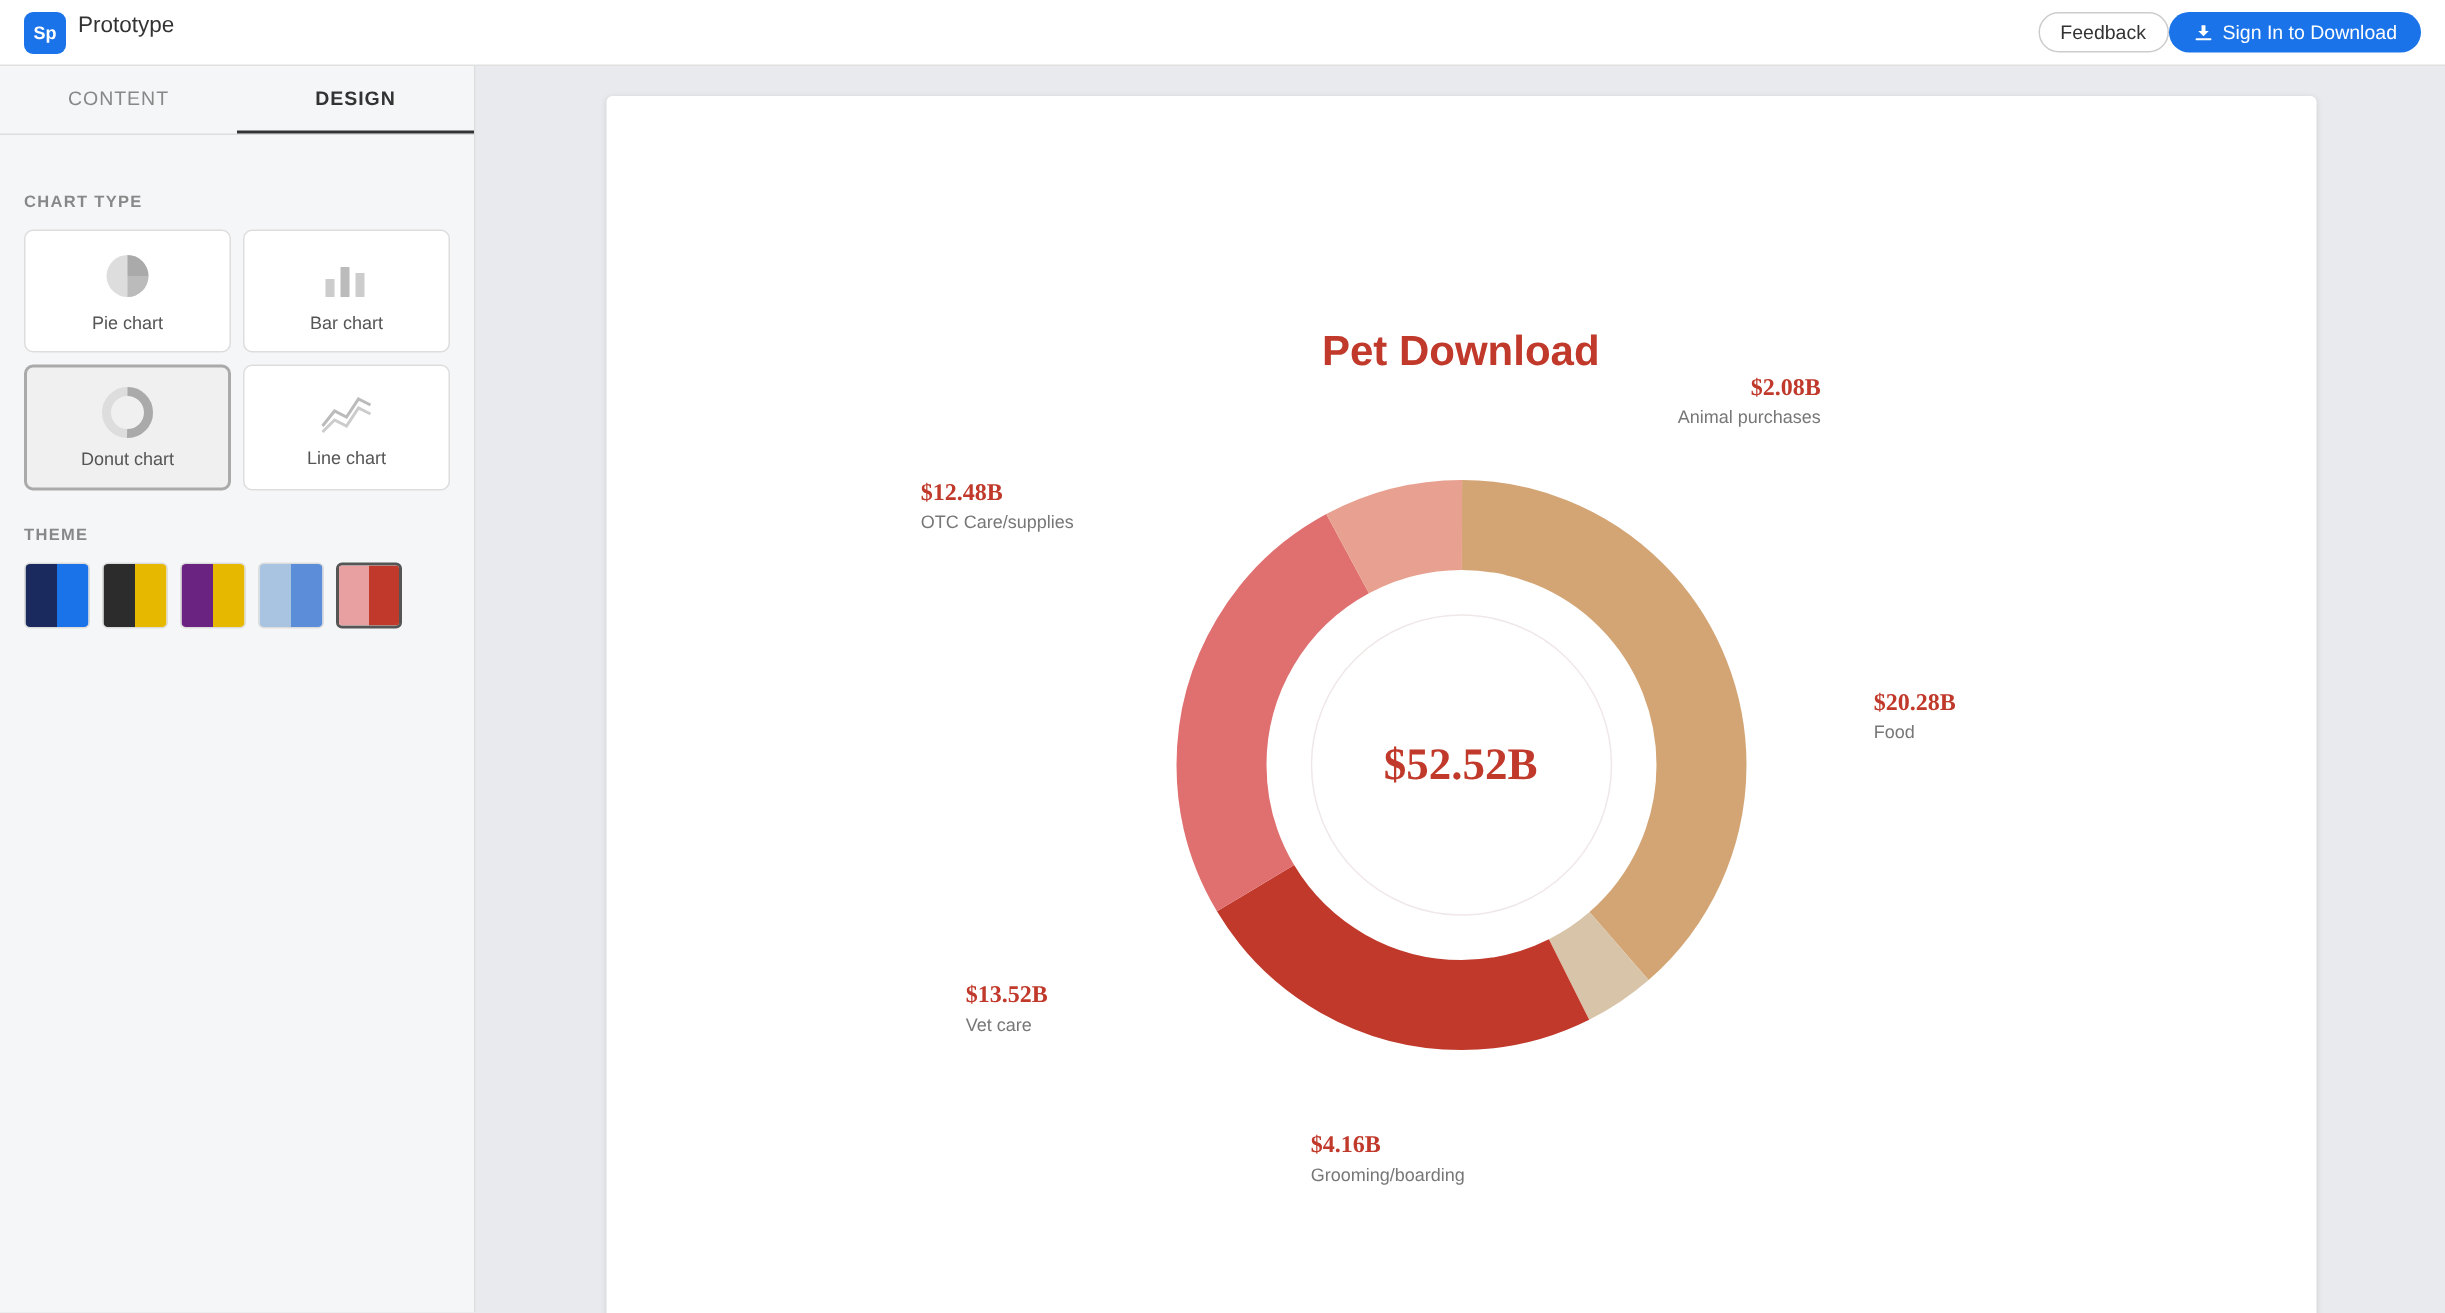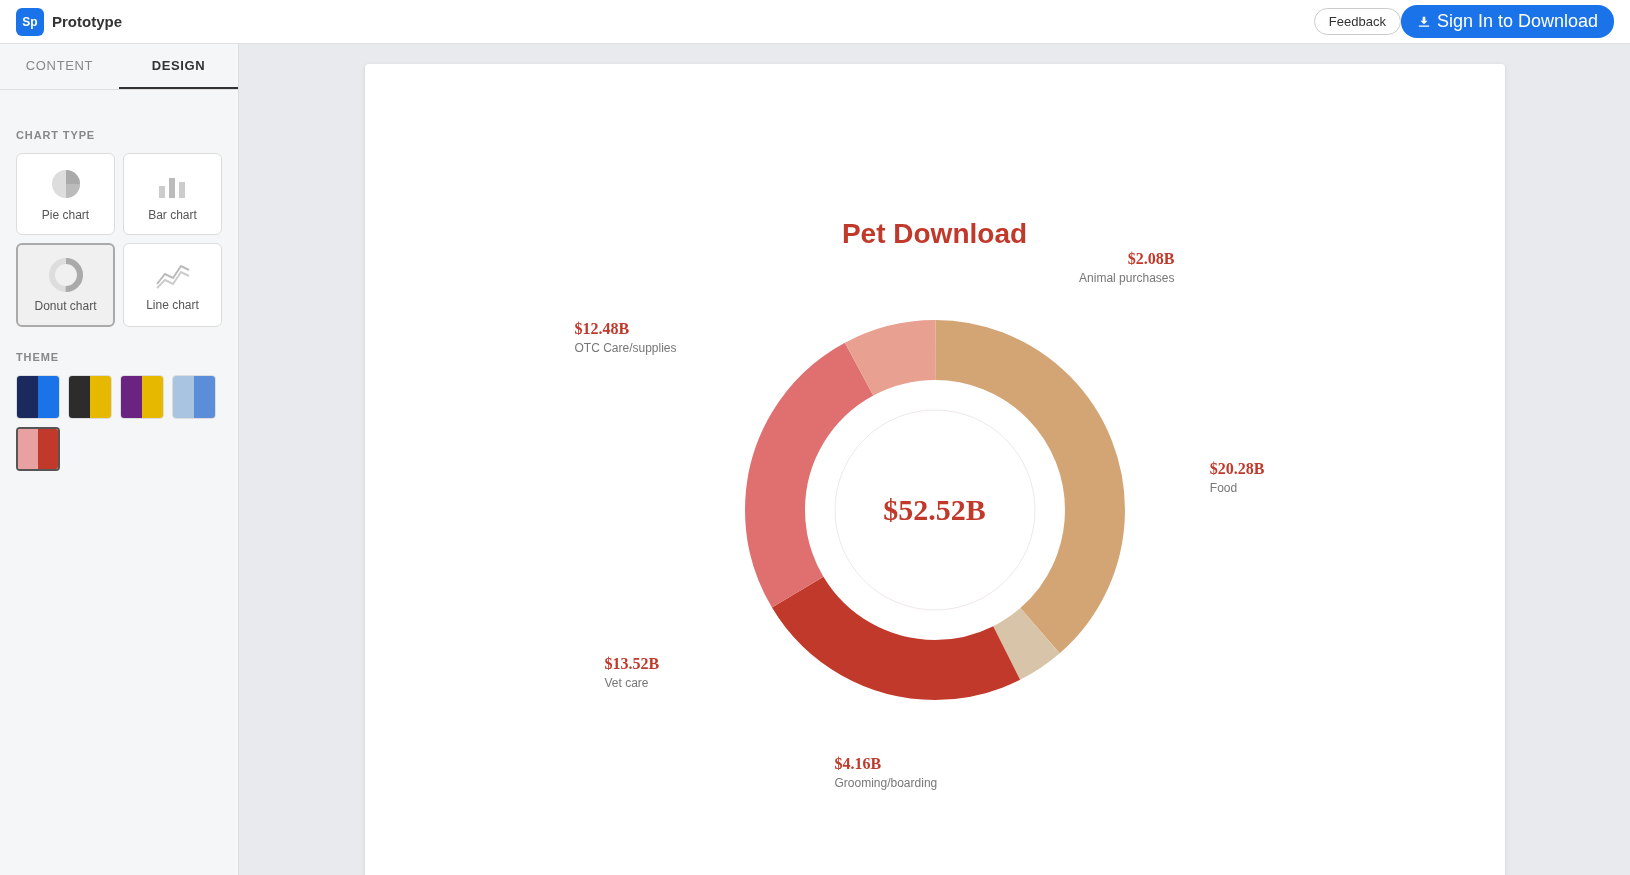--- a/index.html
+++ b/index.html
@@ -4,45 +4,45 @@
   <style>
     * { box-sizing: border-box; margin: 0; padding: 0; }
     body { font-family: -apple-system, BlinkMacSystemFont, 'Segoe UI', sans-serif; background: #e8eaed; height: 875px; overflow: hidden; }
 
     
     .header {
       display: flex; align-items: center; justify-content: space-between;
       background: #fff; height: 44px; padding: 0 16px;
       border-bottom: 1px solid #e0e0e0; position: relative; z-index: 10;
     }
-    .header-left { display: flex; align-items: center; gap: 8px; }
+    .header-left { display: flex; gap: 8px; }
     .header-logo {
       width: 28px; height: 28px; border-radius: 6px; background: #1a73e8;
       display: flex; align-items: center; justify-content: center;
       color: #fff; font-size: 12px; font-weight: bold;
     }
-    .header-title { font-size: 15px; color: #333; font-weight: 700; }
+    .header-title { font-size: 15px; color: #333; font-weight: 400; }
     .header-right { display: flex; align-items: center; }
     .btn-feedback {
       border: 1px solid #ccc; background: #fff; color: #333;
       padding: 5px 14px; border-radius: 16px; font-size: 13px; cursor: pointer;
     }
     .btn-download {
       border: none; background: #1a73e8; color: #fff;
-      padding: 6px 16px; border-radius: 16px; font-size: 18px; cursor: pointer;
+      padding: 6px 16px; border-radius: 16px; font-size: 13px; cursor: pointer;
       display: flex; align-items: center; gap: 6px;
     }
     .btn-download svg { width: 14px; height: 14px; }
 
     
     .app-body { display: flex; height: calc(875px - 44px); }
 
     
     .sidebar {
-      width: 239px; background: #f5f6f7; border-right: 1px solid #ddd;
+      width: 317px; background: #f5f6f7; border-right: 1px solid #ddd;
       flex-shrink: 0; padding: 0;
     }
     .sidebar-tabs { display: flex; border-bottom: 1px solid #ddd; }
     .sidebar-tab {
       flex: 1; text-align: center; padding: 14px 0; font-size: 13px;
       color: #888; cursor: pointer; letter-spacing: 0.05em; text-transform: uppercase;
       font-weight: 500;
     }
     .sidebar-tab.active { color: #333; border-bottom: 2px solid #333; font-weight: 600; }
 

